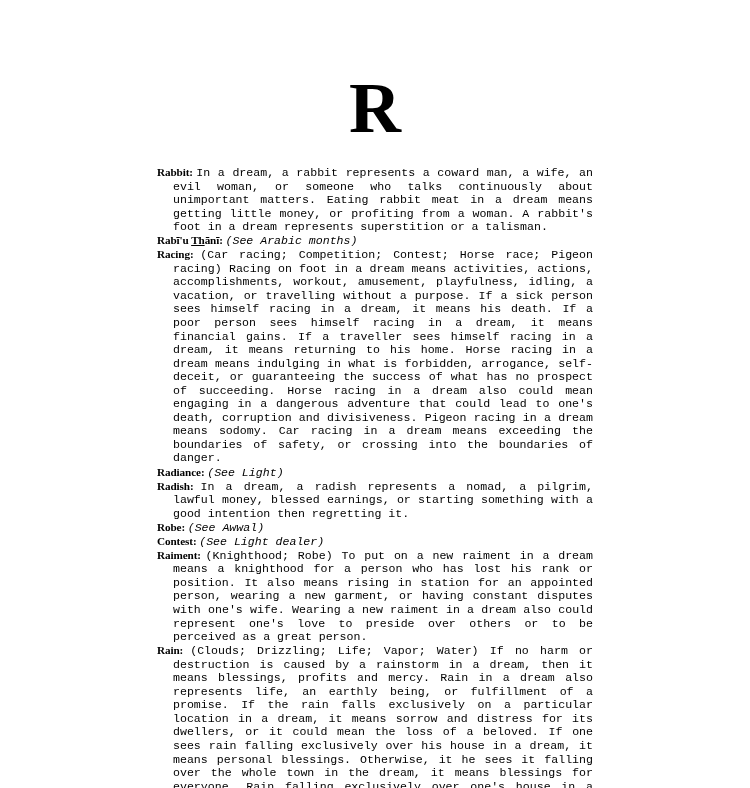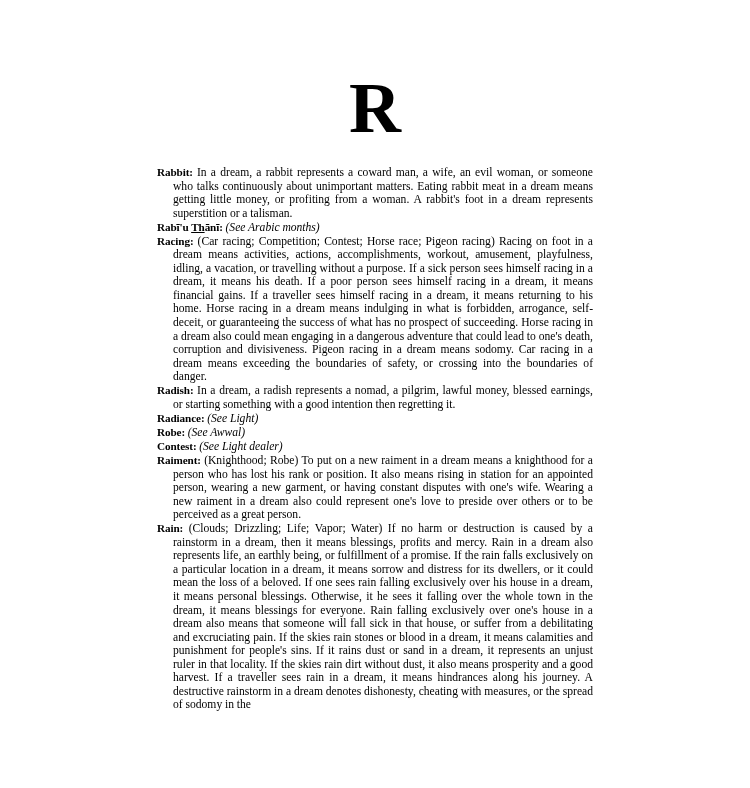--- a/index.html
+++ b/index.html
@@ -70,35 +70,35 @@
     text-decoration: underline;
     text-underline-offset: 0.5px;
   }
 
   .xref {
     font-style: italic;
     margin-top: 31px;
   }
 
   .body-text {
-    font-family: Liberation Serif, serif;
+    font-family: Liberation Mono, monospace;
   }
 </style>
 </head>
 <body>
 
 <div class="page">
 
   <div class="letter-heading">R</div>
 
   <div class="entries">
       <p class="entry"><span class="headword">Rabbit</span><span class="headword">: </span><span class="body-text">In a dream, a rabbit represents a coward man, a wife, an evil woman, or someone who talks continuously about unimportant matters. Eating rabbit meat in a dream means getting little money, or profiting from a woman. A rabbit's foot in a dream represents superstition or a talisman.</span></p>
       <p class="entry"><span class="headword">Rabī'u <span class="uline">Th</span>ānī</span><span class="headword">: </span><span class="body-text xref">(See Arabic months)</span></p>
       <p class="entry"><span class="headword">Racing</span><span class="headword">: </span><span class="body-text">(Car racing; Competition; Contest; Horse race; Pigeon racing) Racing on foot in a dream means activities, actions, accomplishments, workout, amusement, playfulness, idling, a vacation, or travelling without a purpose. If a sick person sees himself racing in a dream, it means his death. If a poor person sees himself racing in a dream, it means financial gains. If a traveller sees himself racing in a dream, it means returning to his home. Horse racing in a dream means indulging in what is forbidden, arrogance, self-deceit, or guaranteeing the success of what has no prospect of succeeding. Horse racing in a dream also could mean engaging in a dangerous adventure that could lead to one's death, corruption and divisiveness. Pigeon racing in a dream means sodomy. Car racing in a dream means exceeding the boundaries of safety, or crossing into the boundaries of danger.</span></p>
+      <p class="entry"><span class="headword">Radiance</span><span class="headword">: </span><span class="body-text xref">(See Light)</span></p>
       <p class="entry"><span class="headword">Radish</span><span class="headword">: </span><span class="body-text">In a dream, a radish represents a nomad, a pilgrim, lawful money, blessed earnings, or starting something with a good intention then regretting it.</span></p>
-      <p class="entry"><span class="headword">Radiance</span><span class="headword">: </span><span class="body-text xref">(See Light)</span></p>
       <p class="entry"><span class="headword">Robe</span><span class="headword">: </span><span class="body-text xref">(See Awwal)</span></p>
       <p class="entry"><span class="headword">Contest</span><span class="headword">: </span><span class="body-text xref">(See Light dealer)</span></p>
       <p class="entry"><span class="headword">Raiment</span><span class="headword">: </span><span class="body-text">(Knighthood; Robe) To put on a new raiment in a dream means a knighthood for a person who has lost his rank or position. It also means rising in station for an appointed person, wearing a new garment, or having constant disputes with one's wife. Wearing a new raiment in a dream also could represent one's love to preside over others or to be perceived as a great person.</span></p>
       <p class="entry"><span class="headword">Rain</span><span class="headword">: </span><span class="body-text">(Clouds; Drizzling; Life; Vapor; Water) If no harm or destruction is caused by a rainstorm in a dream, then it means blessings, profits and mercy. Rain in a dream also represents life, an earthly being, or fulfillment of a promise. If the rain falls exclusively on a particular location in a dream, it means sorrow and distress for its dwellers, or it could mean the loss of a beloved. If one sees rain falling exclusively over his house in a dream, it means personal blessings. Otherwise, it he sees it falling over the whole town in the dream, it means blessings for everyone. Rain falling exclusively over one's house in a dream also means that someone will fall sick in that house, or suffer from a debilitating and excruciating pain. If the skies rain stones or blood in a dream, it means calamities and punishment for people's sins. If it rains dust or sand in a dream, it represents an unjust ruler in that locality. If the skies rain dirt without dust, it also means prosperity and a good harvest. If a traveller sees rain in a dream, it means hindrances along his journey. A destructive rainstorm in a dream denotes dishonesty, cheating with measures, or the spread of sodomy in the</span></p>
     </div>
 
 </div>
 
 </body></html>

